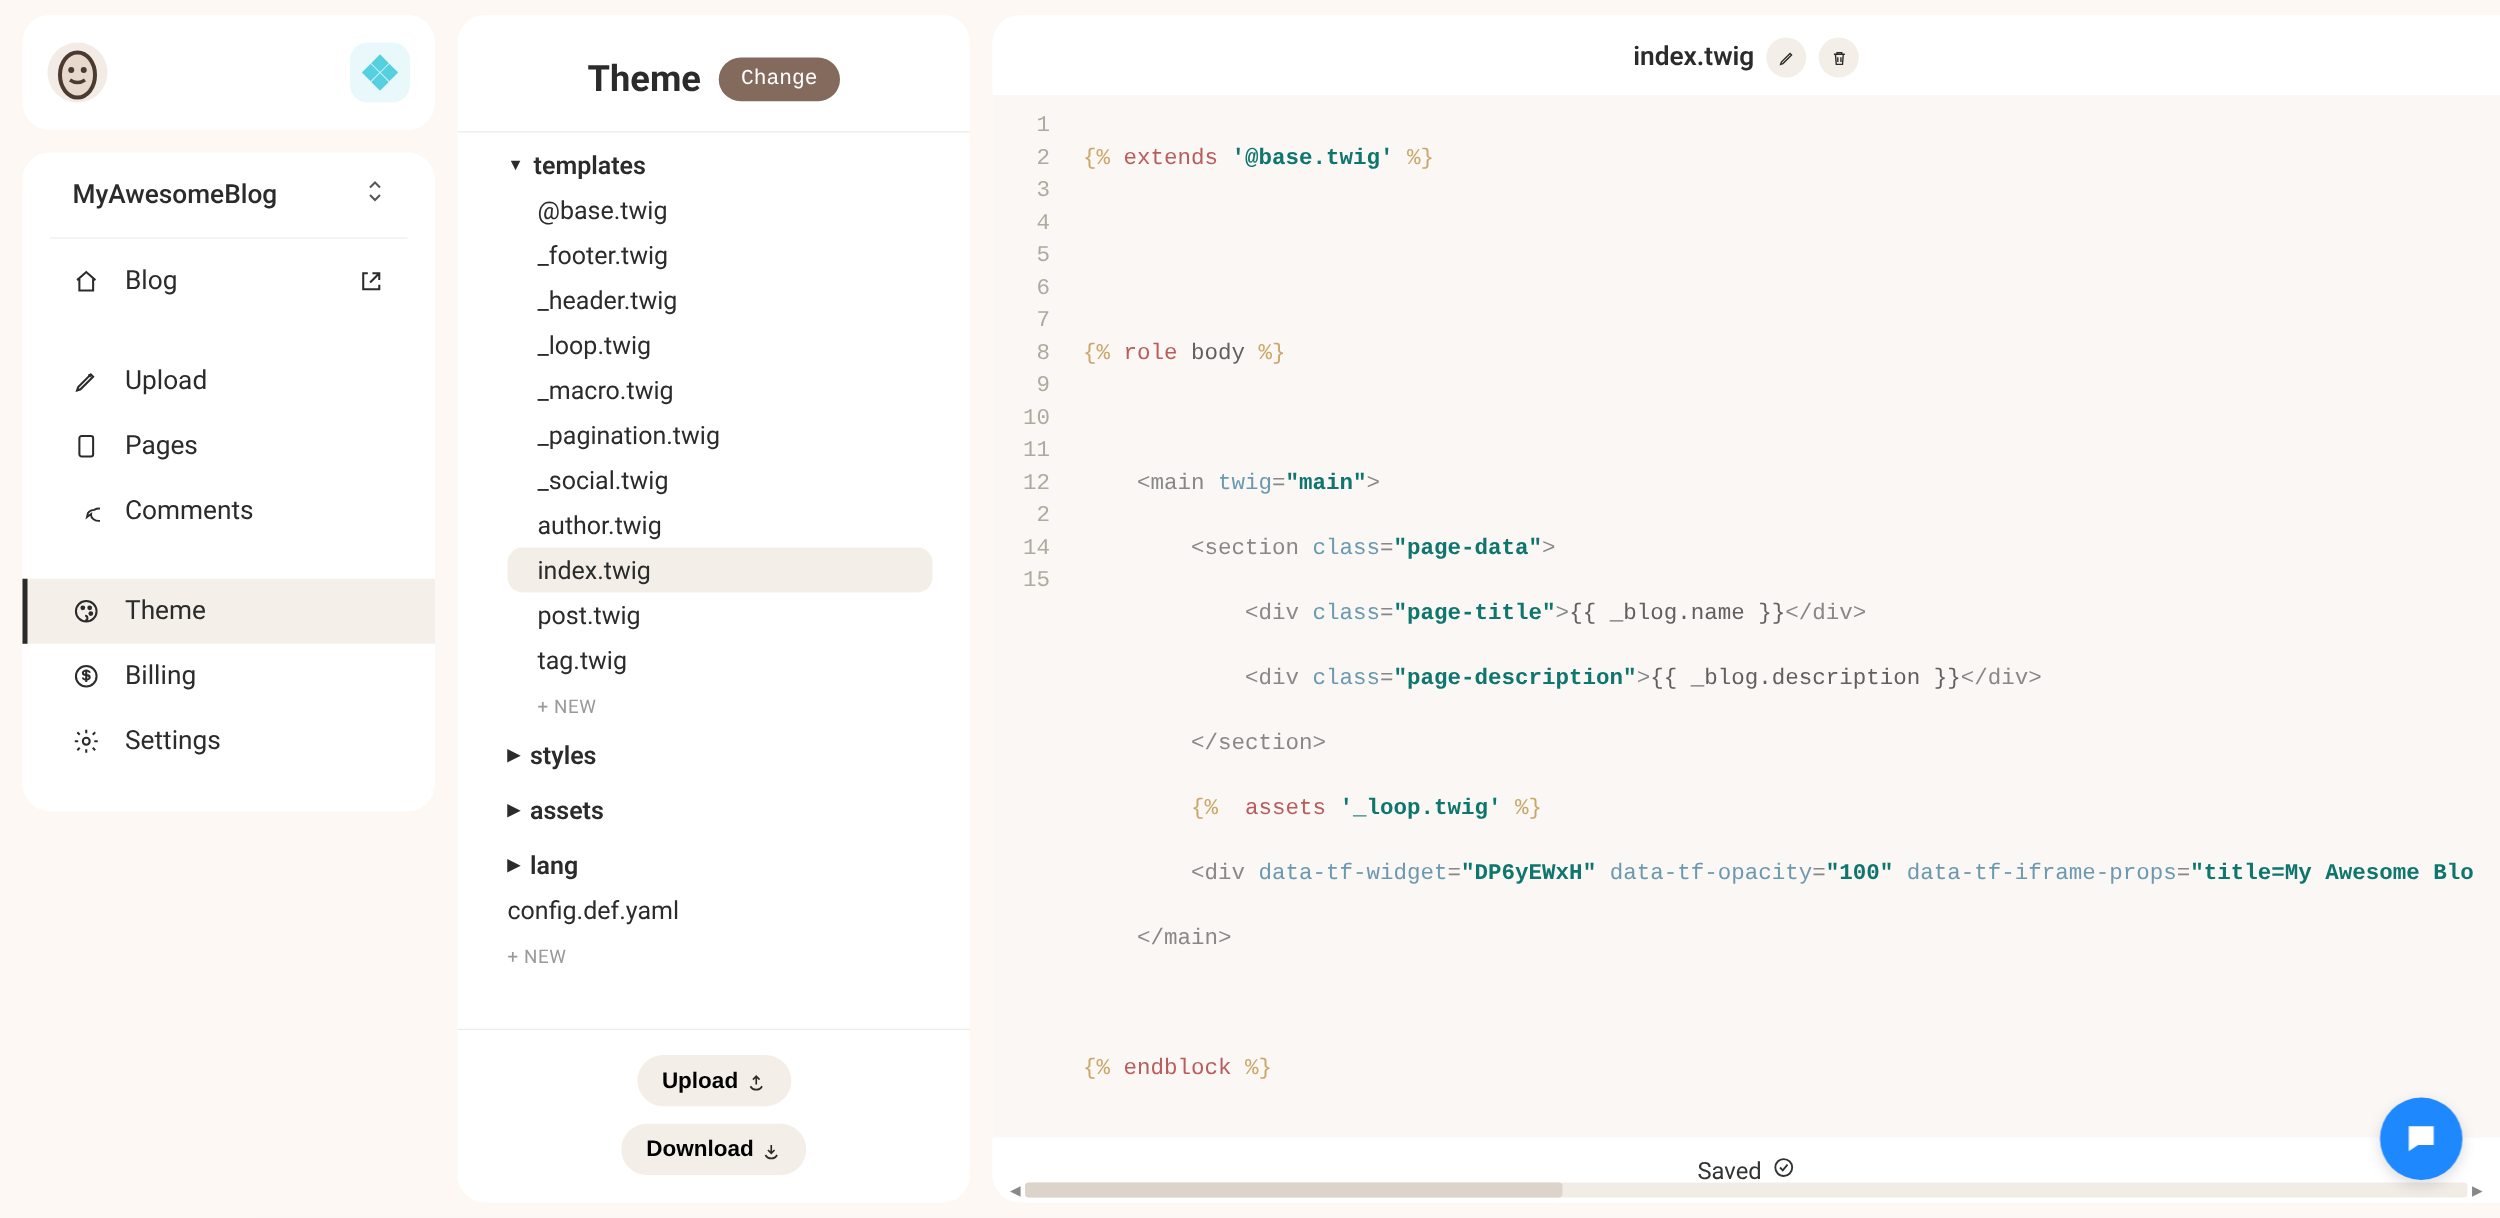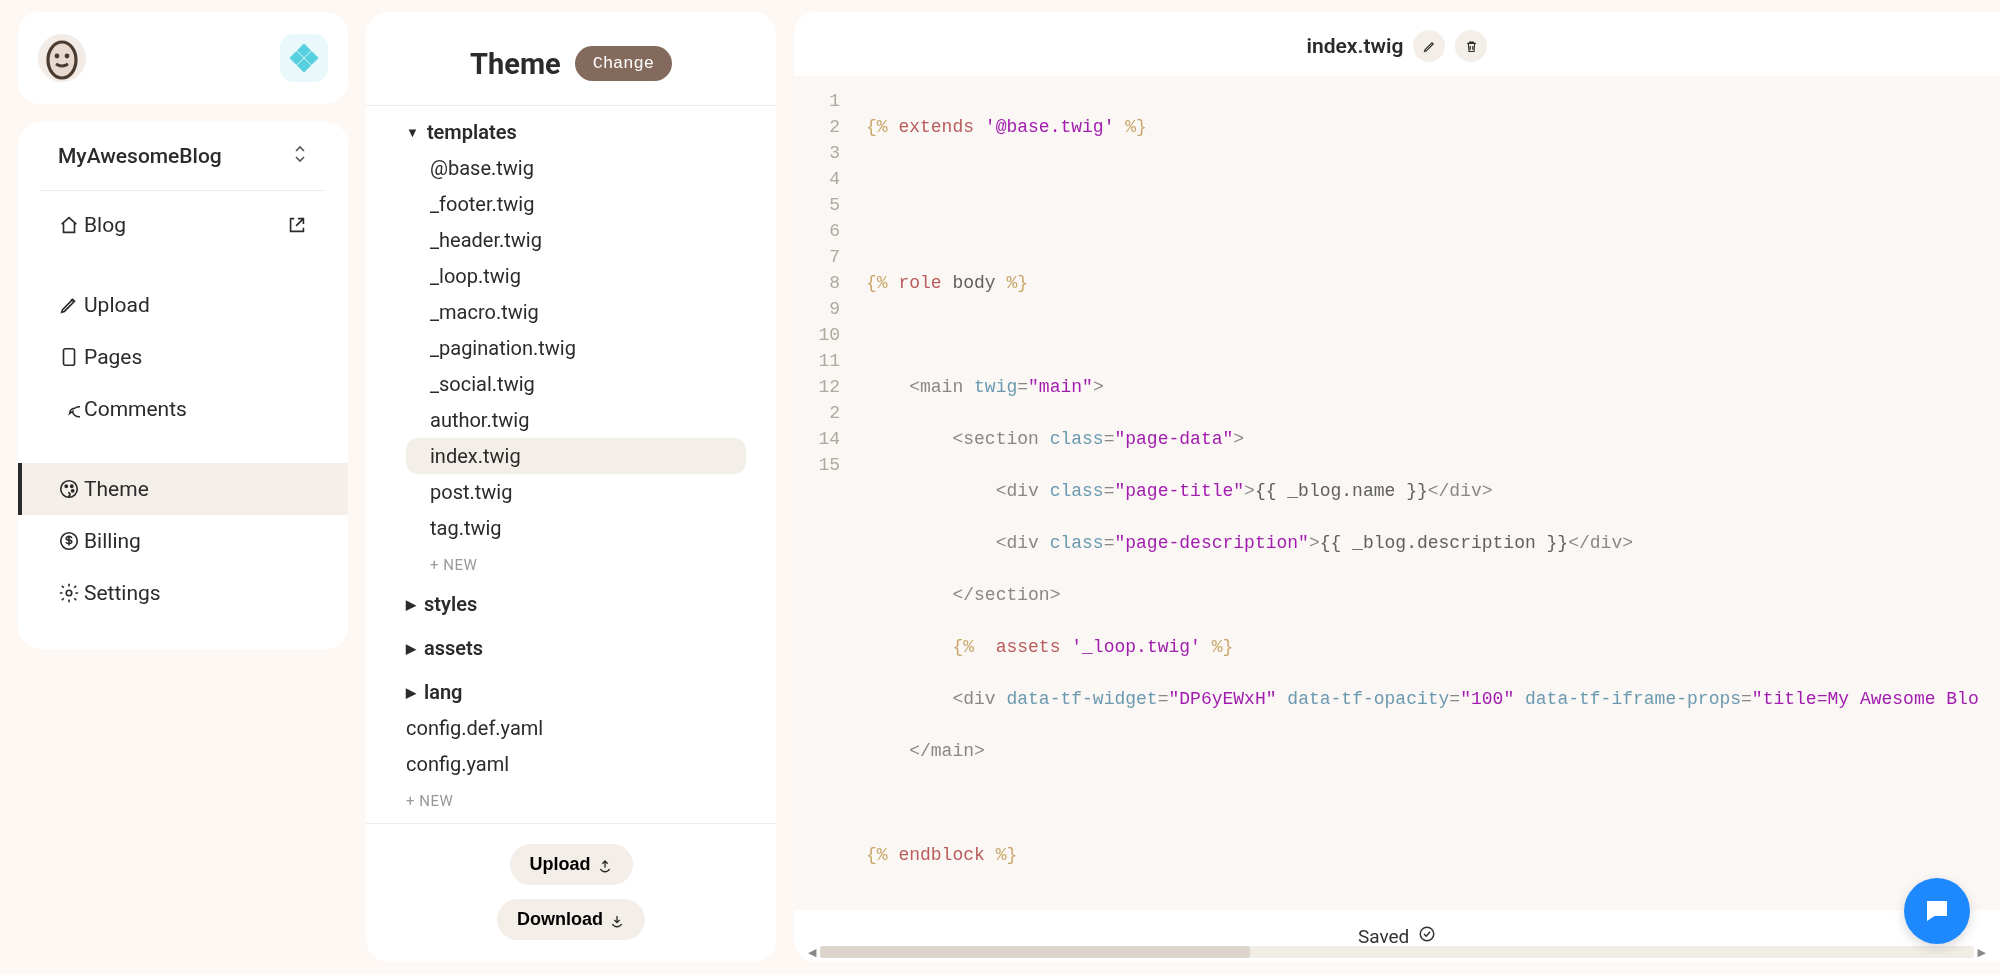--- a/index.html
+++ b/index.html
@@ -21,21 +21,21 @@
   .brand-card { height: 92px; display: flex; align-items: center; justify-content: space-between; padding: 0 20px; }
   .brand-left { width: 48px; height: 48px; border-radius: 50%; background: #f3ece6; display:flex; align-items:center; justify-content:center; font-size:26px; }
   .brand-right { width: 48px; height: 48px; border-radius: 14px; background: #e9f9fb; display:flex; align-items:center; justify-content:center; }
   .brand-right svg { width: 30px; height:30px; }
 
   .nav-card { padding: 22px 0 30px 0; }
   .blog-selector { display:flex; align-items:center; justify-content:space-between; font-size: 21px; font-weight: 500; padding: 0 40px 22px 40px; }
   .blog-selector-icon { color:#777; }
   .divider { border:none; border-top:1px solid #eee; margin: 0 22px; }
 
-  .nav-item { display:flex; align-items:center; gap: 4px; font-size: 21px; padding: 14px 40px; cursor:pointer; position:relative;}
+  .nav-item { display:flex; align-items:center; gap: 20px; font-size: 21px; padding: 14px 40px; cursor:pointer; position:relative;}
   .nav-item .spacer { flex:1; }
   .nav-item svg { width: 22px; height:22px; stroke:#2b2b2b; stroke-width:1.8; fill:none; }
   .nav-item.active { background:#f5efe9; }
   .nav-item.active::before { content:""; position:absolute; left:0; top:0; bottom:0; width:4px; background:#2b2b2b; }
   .nav-gap { height: 28px; }
 
   
   .file-panel { width: 410px; background:#fff; border-radius: 22px; display:flex; flex-direction:column; }
   .file-header { display:flex; align-items:center; justify-content:center; gap: 14px; padding: 34px 0 24px 0; }
   .file-header h1 { font-size: 29px; font-weight: 700; }
@@ -61,21 +61,21 @@
   .icon-btn svg { width:15px; height:15px; stroke:#2b2b2b; stroke-width:1.8; fill:none;}
 
   .code-area { flex:1; background:#faf7f4; display:flex; font-family: "SFMono-Regular", Consolas, "Liberation Mono", Menlo, monospace; font-size:18px; line-height:26px; overflow:hidden; position:relative;}
   .gutter { width: 60px; text-align:right; padding: 12px 14px 0 0; color:#b0a99f; user-select:none; flex-shrink:0;}
   .gutter div { height:26px; }
   .code-lines { padding: 12px 0 0 12px; white-space: pre; overflow-x:auto; flex:1;}
   .code-lines div { height:26px; }
 
   .tok-delim { color:#c9a86a; } 
   .tok-kw { color:#b95c5c; }
-  .tok-str { color:#a21caf; }
+  .tok-str { color:#0f766e;font-weight:bold; }
   .tok-tag { color:#888; }
   .tok-attr { color:#6b9ab0; }
   .tok-plain { color:#606060; }
 
   .editor-footer { position:relative; height: 52px; display:flex; align-items:center; justify-content:center; font-size:19px; color:#333;}
   .hscroll { position:absolute; left:10px; right:10px; bottom: 4px; height:12px; background:transparent; display:flex; align-items:center;}
   .hscroll .arrow { font-size:11px; color:#888; padding:0 4px; cursor:pointer;}
   .hscroll .track { flex:1; height:12px; background:#f1ece6; position:relative; border-radius:3px;}
   .hscroll .thumb { position:absolute; left:0; top:0; height:12px; width:430px; background:#dcd4cb; border-radius:3px;}
 
@@ -212,21 +212,20 @@
     <div class="tree-folder">
       <span class="caret">▶</span>
       <span>assets</span>
     </div>
     <div class="tree-folder">
       <span class="caret">▶</span>
       <span>lang</span>
     </div>
 
     <div class="root-file">config.def.yaml</div>
-    <div class="root-file">config.yaml</div>
     <div class="tree-new-root">+  NEW</div>
   </div>
 
   <div class="file-footer">
     <button class="pill-btn">
       <span>Upload</span>
       <svg viewBox="0 0 24 24">
           <path d="M12 16V6M8 10l4-4 4 4M5 18a8 8 0 0 0 14 0"></path>
         </svg>
     </button>

